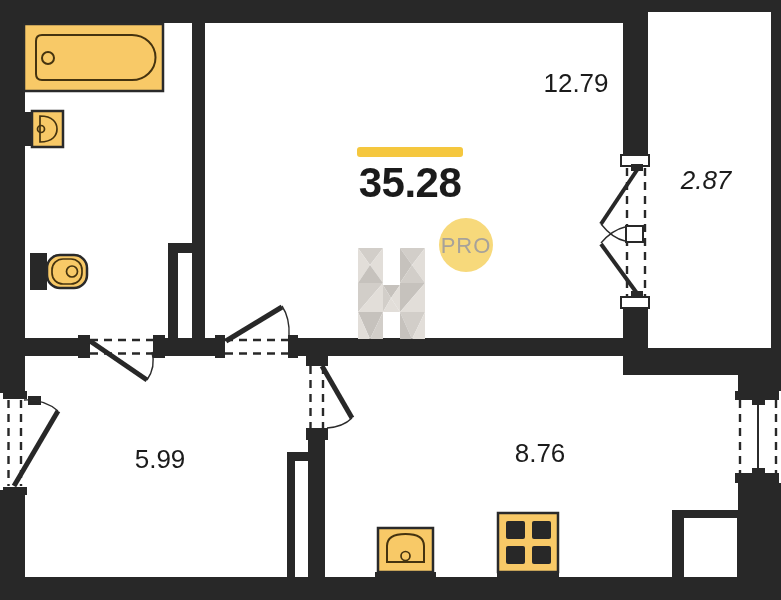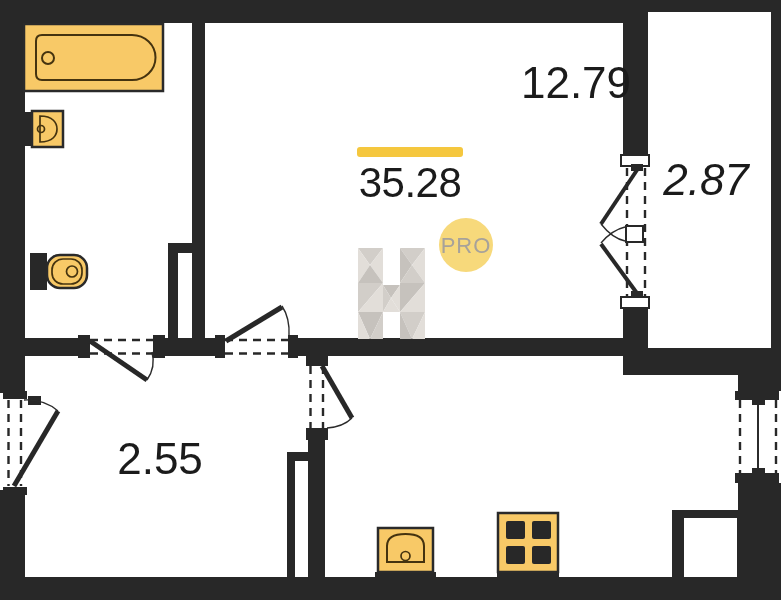--- a/index.html
+++ b/index.html
@@ -4,25 +4,25 @@
 <style>
   html,body{margin:0;padding:0;background:#fff;}
   #plan-root{
     position:relative;width:781px;height:600px;overflow:hidden;
     background:var(--floor,#fff);
     font-family:"Liberation Sans","DejaVu Sans",sans-serif;
   }
   #plan-svg{position:absolute;left:0;top:0;}
   .room-label{
     position:absolute;transform:translate(-50%,-50%);
-    font-size:44px;color:var(--label,#1b1b1b);white-space:nowrap;line-height:1;
+    font-size:26px;color:var(--label,#1b1b1b);white-space:nowrap;line-height:1;
   }
   .total-area{
     position:absolute;transform:translate(-50%,-50%);
-    font-size:42px;font-weight:400;color:var(--label,#111);
+    font-size:42px;font-weight:700;color:var(--label,#111);
     letter-spacing:-0.5px;white-space:nowrap;line-height:1;text-align:right;
   }
   .accent-bar{
     position:absolute;left:357px;top:147px;width:106px;height:10px;
     border-radius:3px;background:var(--accent-bar,#f5c73e);
   }
   .wall{fill:var(--wall,#282828);}
   .hole{fill:var(--floor,#fff);}
   .dash{stroke:var(--wall,#282828);stroke-width:2.4;stroke-dasharray:8 6;fill:none;}
   .leaf{stroke:var(--wall,#282828);stroke-width:5;fill:none;}
@@ -212,14 +212,15 @@
       <circle class="pro-circle" cx="466" cy="245" r="27"></circle>
       <text class="pro-text" x="466" y="253" text-anchor="middle">PRO</text>
     </g>
   </svg>
 
   <div class="accent-bar"></div>
   <div class="total-area" style="left:410px;top:183px;">35.28</div>
 
   <div class="room-label" style="left:576px;top:83px;">12.79</div>
   <div class="room-label" style="left:706px;top:180px;font-style:italic;">2.87</div>
-  <div class="room-label" style="left:160px;top:459px;">2.55</div>
+  <div class="room-label" style="left:160px;top:459px;">5.99</div>
+  <div class="room-label" style="left:540px;top:453px;">8.76</div>
 </div>
 
 </body></html>

